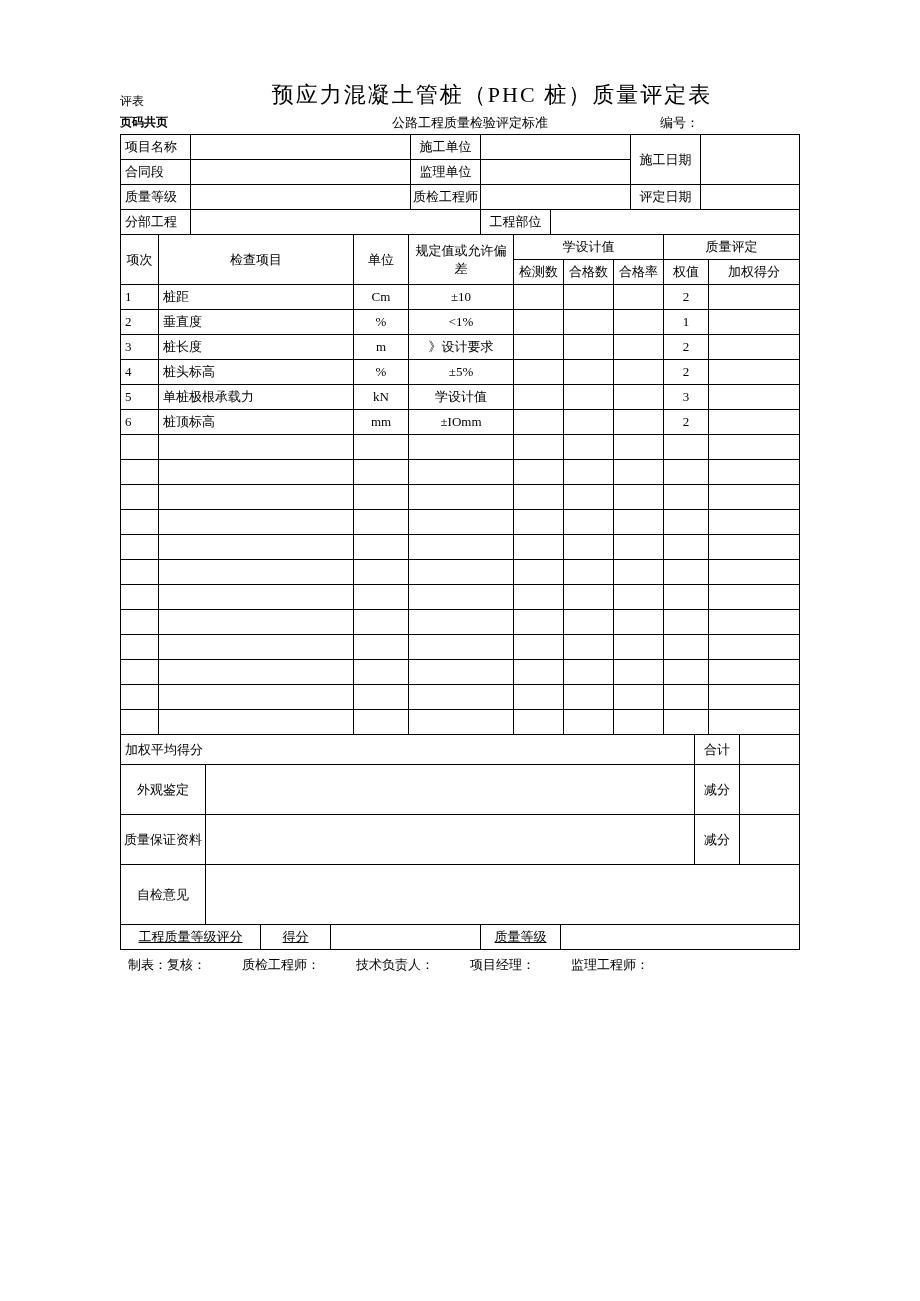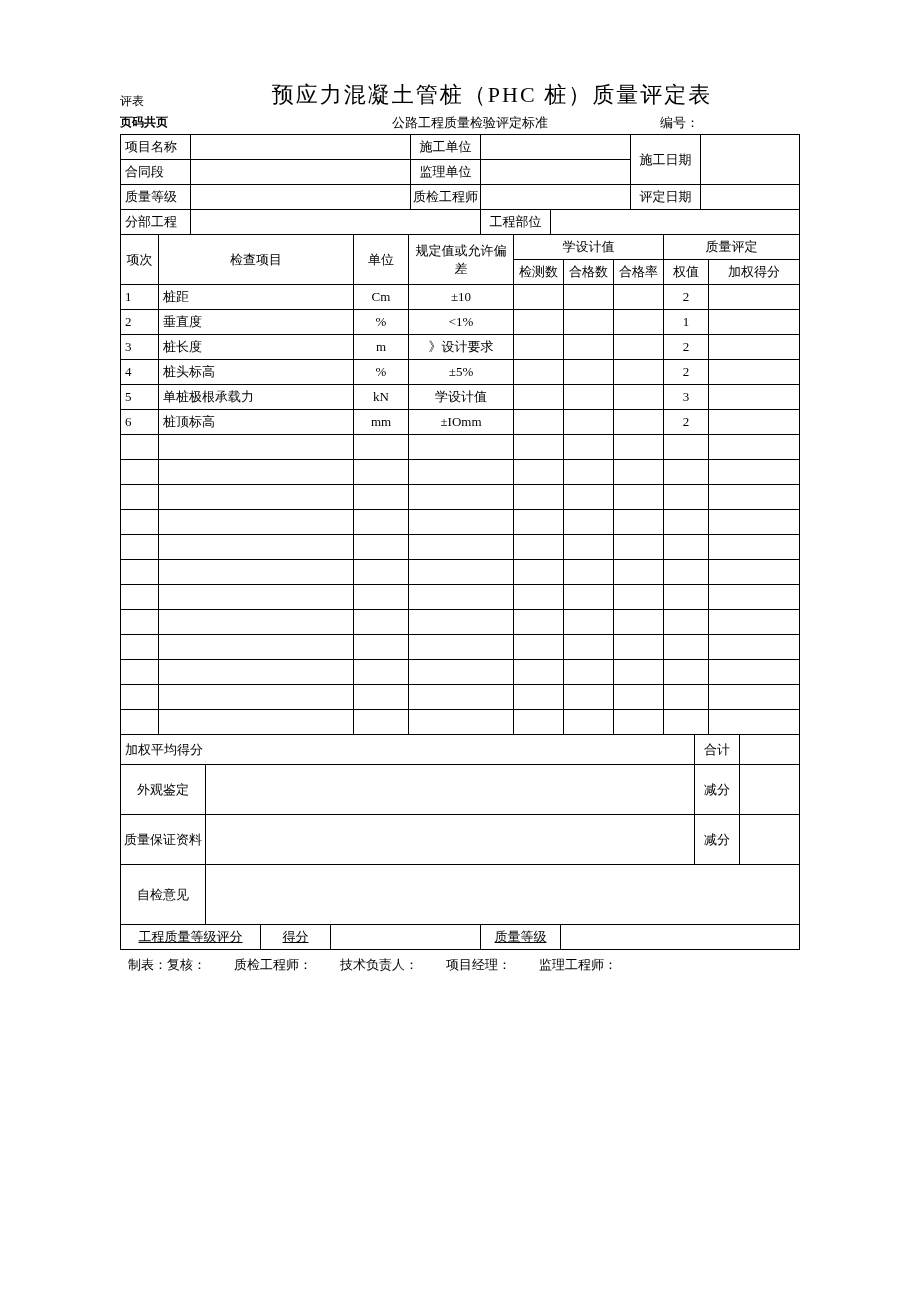--- a/index.html
+++ b/index.html
@@ -16,21 +16,21 @@
     .title { font-size: 22px; letter-spacing: 2px; flex: 1; text-align: center; margin-left: 40px; }
     .subhead { display: flex; margin-bottom: 2px; }
     .subhead .left { width: 110px; font-size: 12px; font-weight: bold; }
     .subhead .mid { flex: 1; text-align: center; font-size: 13px; padding-left: 50px; }
     .subhead .right { width: 140px; font-size: 13px; text-align: left; }
     table { border-collapse: collapse; width: 100%; table-layout: fixed; }
     td, th { border: 1px solid #000; padding: 3px 2px; vertical-align: middle; font-weight: normal; }
     .c { text-align: center; }
     .l { text-align: left; padding-left: 4px; }
     .tall { height: 50px; }
-    .footer-line { display: flex; gap: 28px; font-size: 13px; margin-top: 6px; padding-left: 8px; }
+    .footer-line { display: flex; gap: 36px; font-size: 13px; margin-top: 6px; padding-left: 8px; }
   </style>
 </head>
 <body>
 
 <div class="top-line">
   <span class="small-label">评表</span>
   <span class="title">预应力混凝土管桩（PHC 桩）质量评定表</span>
 </div>
 
 <div class="subhead">

